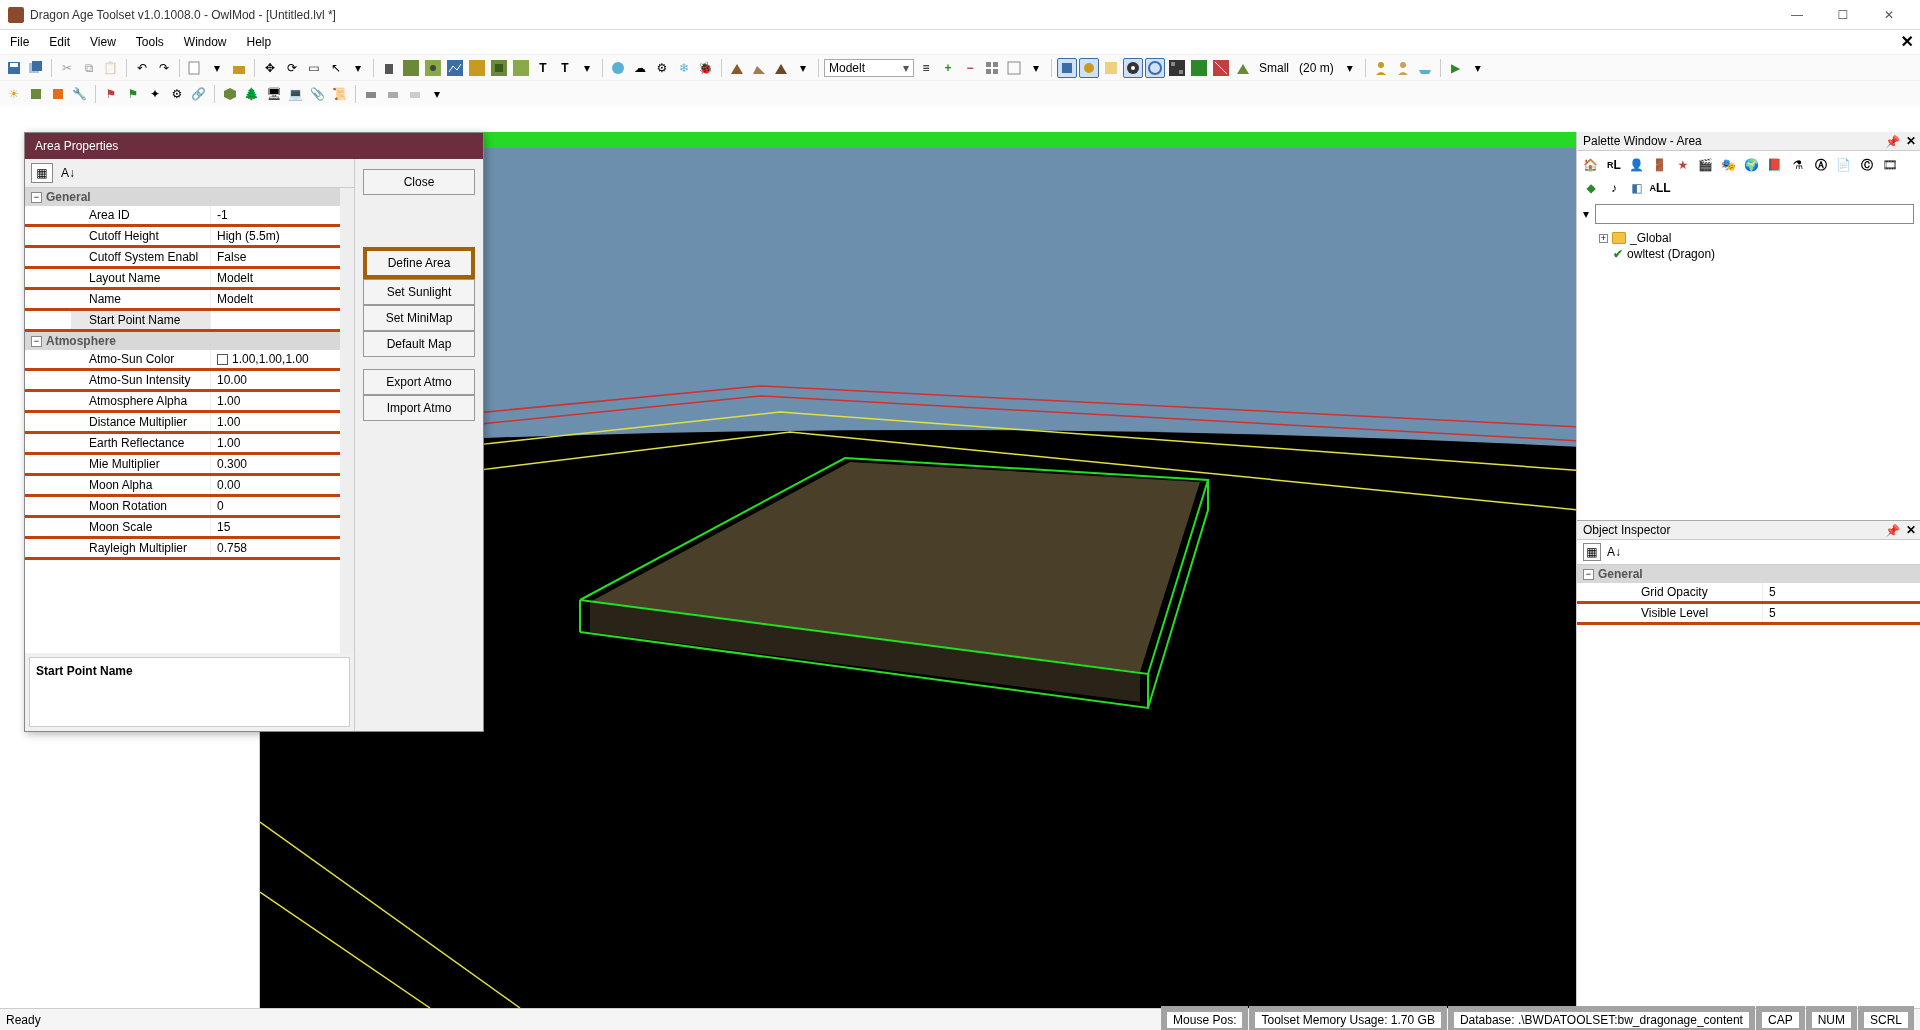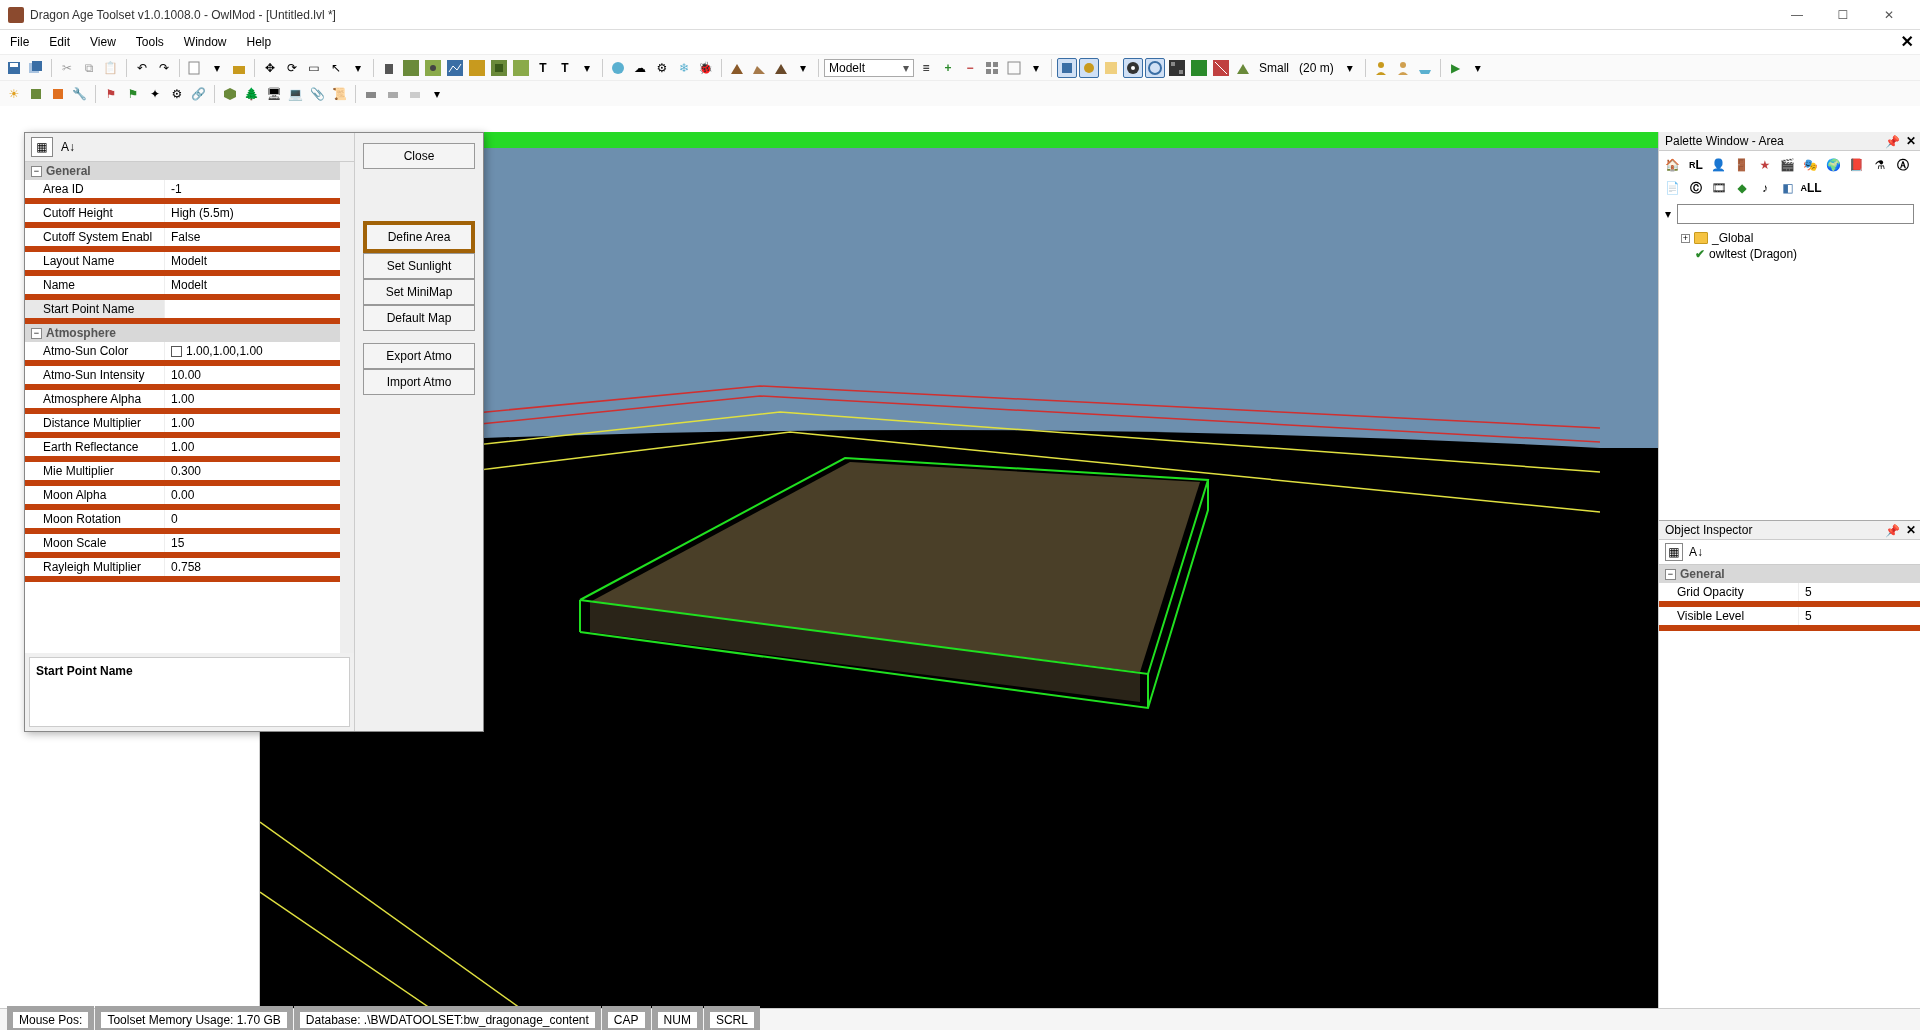--- a/index.html
+++ b/index.html
@@ -28,21 +28,21 @@
 .left-pane { width: 260px; background: #fff; border-right: 1px solid #ccc; position: relative; }
 .left-pane .tree { padding: 4px 6px; }
 .left-pane .tree-item { padding: 2px 0 2px 18px; display: flex; align-items: center; gap: 4px; }
 .glb { width: 10px; height: 10px; background: #2a5c9a; border-radius: 50%; display: inline-block; }
 
 .viewport { flex: 1; position: relative; background: #000; overflow: hidden; }
 .viewport .greenbar { position: absolute; top: 0; left: 0; right: 0; height: 16px; background: #26d926; }
 .viewport .sky { position: absolute; top: 16px; left: 0; right: 0; height: 300px; background: #6d8fae; }
 .viewport svg { position: absolute; top: 0; left: 0; }
 
-.right-pane { width: 262px; background: #fff; border-left: 1px solid #ccc; display: flex; flex-direction: column; }
+.right-pane { width: 344px; background: #fff; border-left: 1px solid #ccc; display: flex; flex-direction: column; }
 .panel-hdr { background: #f0f0f0; border-bottom: 1px solid #ccc; padding: 2px 6px; display: flex; align-items: center; position: relative; }
 .panel-hdr .pin { position: absolute; right: 20px; top: 3px; cursor: pointer; }
 .panel-hdr .px { position: absolute; right: 4px; top: 2px; cursor: pointer; font-weight: bold; }
 
 .palette-body { flex: 0 0 370px; border-bottom: 1px solid #aaa; display: flex; flex-direction: column; }
 .palette-tb { padding: 4px; display: flex; flex-wrap: wrap; gap: 3px; }
 .palette-tb .ptb { width: 20px; height: 20px; display: flex; align-items: center; justify-content: center; cursor: pointer; }
 .palette-search { display: flex; align-items: center; padding: 2px 6px; gap: 6px; }
 .palette-search input { flex: 1; border: 1px solid #888; padding: 2px 4px; }
 .palette-tree { padding: 4px 6px; }
@@ -50,21 +50,21 @@
 .folder-icon { width: 14px; height: 12px; background: #f5c342; border-radius: 1px; display: inline-block; border: 1px solid #c89a1e; }
 .check-icon { color: #2a8a2a; font-weight: bold; }
 
 .inspector-body { flex: 1; display: flex; flex-direction: column; }
 .grid-tb { padding: 3px 6px; display: flex; gap: 4px; }
 .grid-tb .gtb { width: 18px; height: 18px; border: 1px solid #888; display: flex; align-items: center; justify-content: center; cursor: pointer; }
 
 .propgrid { overflow-y: auto; border-top: 1px solid #ccc; }
 .propgrid .cathdr { background: #d8d8d8; padding: 2px 6px; font-weight: bold; color: #555; display: flex; align-items: center; gap: 4px; }
 .propgrid .cathdr .tgl { width: 11px; height: 11px; border: 1px solid #888; text-align: center; line-height: 9px; font-size: 9px; background: #fff; }
-.proprow { display: flex; border-bottom: 6px solid #c2410c; }
+.proprow { display: flex; border-bottom: 3px solid #c2410c; padding-left: 46px; }
 .proprow .pname { width: 140px; padding: 2px 6px 2px 18px; border-right: 1px solid #eee; background: #fff; }
 .proprow .pval { flex: 1; padding: 2px 6px; background: #fff; }
 .proprow.sel .pname { background: #e8e8e8; }
 .color-swatch { display: inline-block; width: 11px; height: 11px; border: 1px solid #555; background: #fff; margin-right: 4px; vertical-align: middle; }
 
 .dialog { position: absolute; top: 132px; left: 24px; width: 460px; height: 600px; background: #f0f0f0; border: 1px solid #888; box-shadow: 2px 2px 8px rgba(0,0,0,.3); display: flex; flex-direction: column; z-index: 100; }
 .dialog .dlg-title { background: #6b2e3f; color: #fff; padding: 6px 10px; }
 .dialog .dlg-body { flex: 1; display: flex; position: relative; }
 .dialog .dlg-left { width: 330px; display: flex; flex-direction: column; border-right: 1px solid #ccc; }
 .dialog .dlg-right { flex: 1; padding: 10px 8px; display: flex; flex-direction: column; gap: 0; }
@@ -462,20 +462,21 @@
           <div class="pname">Visible Level</div>
           <div class="pval">5</div>
         </div>
       </div>
     </div>
   </div>
 
 </div>
 
 <div class="dialog">
+  <div class="dlg-title">Area Properties</div>
   <div class="dlg-body">
     <div class="dlg-left">
       <div class="dlg-tb">
         <span class="gtb">▦</span>
         <span class="gtb" style="border:none;background:transparent">A↓</span>
       </div>
       <div class="dlg-grid propgrid">
         <div class="cathdr">
           <span class="tgl">−</span>
           <span>General</span>
@@ -562,19 +563,20 @@
       <button>Set MiniMap</button>
       <button>Default Map</button>
       <div class="spacer"></div>
       <button>Export Atmo</button>
       <button>Import Atmo</button>
     </div>
   </div>
 </div>
 
 <div class="statusbar">
+  <span class="sleft">Ready</span>
   <span class="scell">Mouse Pos:</span>
   <span class="scell">Toolset Memory Usage: 1.70 GB</span>
   <span class="scell">Database: .\BWDATOOLSET:bw_dragonage_content</span>
   <span class="scell">CAP</span>
   <span class="scell">NUM</span>
   <span class="scell">SCRL</span>
 </div>
 
 </body></html>

